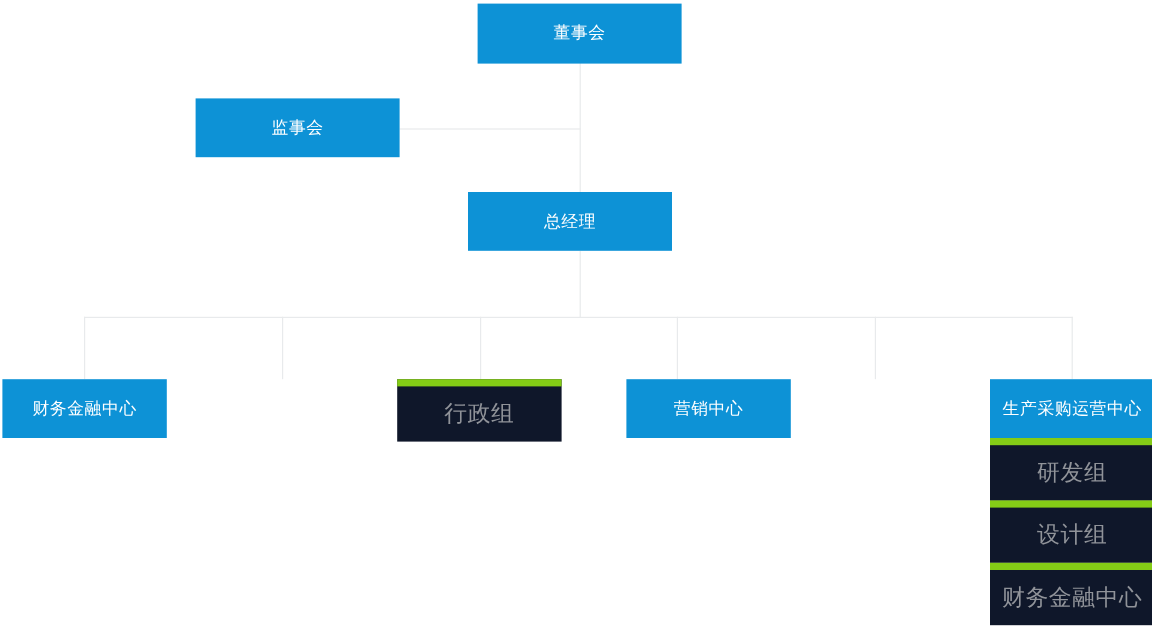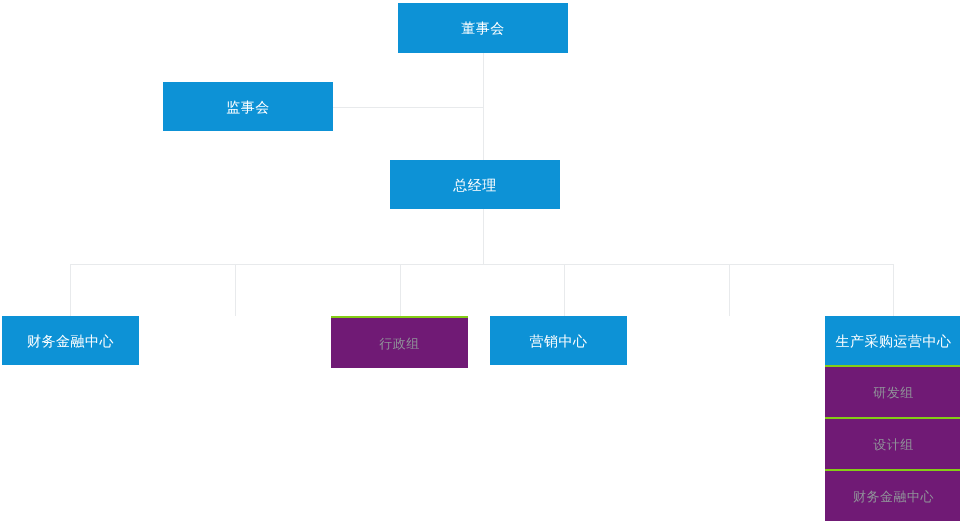--- a/index.html
+++ b/index.html
@@ -42,24 +42,24 @@
     justify-content: center;
     text-align: center;
     letter-spacing: 0.5px;
   }
   .node.primary {
     background: #0d92d6;
     color: #ffffff;
     font-size: 14px;
   }
   .node.sub {
-    background: #701a75;
+    background: #0f172a;
     color: #909399;
-    font-size: 13px;
-    border-top: 2px solid #84cc16;
+    font-size: 19px;
+    border-top: 6px solid #84cc16;
   }
 
   .node-label {
     display: block;
     white-space: nowrap;
     line-height: 1;
   }
 
   
   .dept-col {
@@ -112,21 +112,21 @@
     </div>
   </div>
 
 
   <div class="dept-col" style="left:331px;">
     <div class="node sub">
       <span class="node-label">行政组</span>
     </div>
   </div>
 
-  <div class="dept-col" style="left:480px;padding-left:10px;">
+  <div class="dept-col" style="left:512px;padding-left:10px;">
     <div class="node primary">
       <span class="node-label">营销中心</span>
     </div>
   </div>
 
 
   <div class="dept-col" style="left:825px;">
     <div class="node primary">
       <span class="node-label">生产采购运营中心</span>
     </div>

